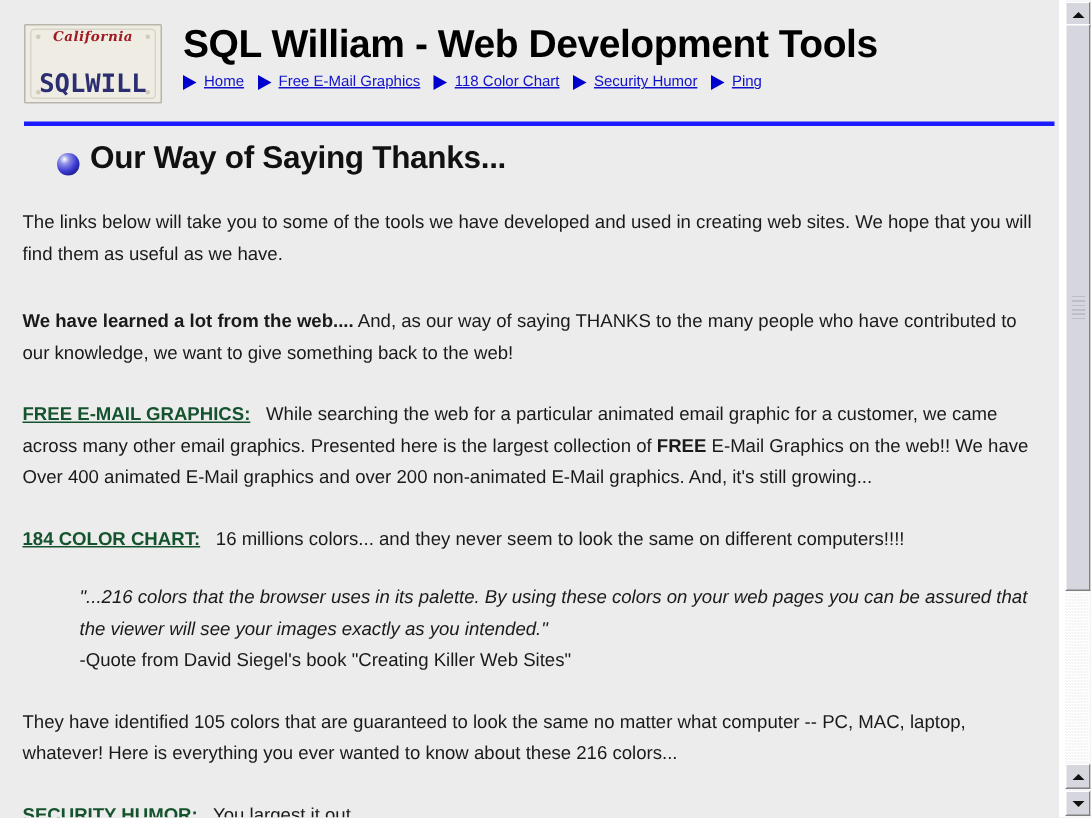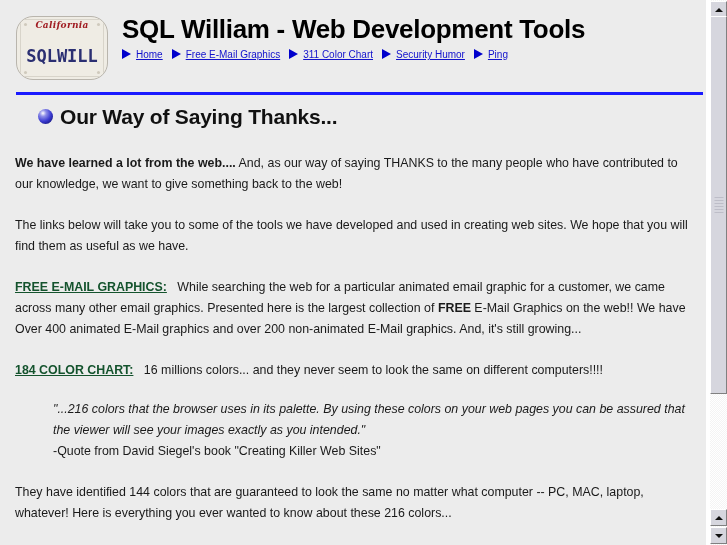--- a/index.html
+++ b/index.html
@@ -39,24 +39,24 @@
   }
   .header-row {
     display: flex;
     align-items: flex-start;
     padding: 12px 0 0 16px;
   }
 
   
   .plate {
     width: 92px;
-    height: 64px;
+    height: 53px;
     flex: 0 0 auto;
     border: 1px solid #b9b5ad;
-    border-radius: 17px;
+    border-radius: 1px;
     background: #efece4;
     position: relative;
     box-sizing: border-box;
     overflow: hidden;
     margin-top: 4px;
   }
   .plate-inner {
     position: absolute;
     left: 3px; top: 2px; right: 3px; bottom: 2px;
     border: 1px solid #d8d4ca;
@@ -108,21 +108,21 @@
     line-height: 34px;
     color: #000000;
     letter-spacing: -0.3px;
     white-space: nowrap;
   }
 
   
   .nav {
     margin-top: 3px;
     display: flex;
-    align-items: flex-start;
+    align-items: center;
     flex-wrap: nowrap;
     font-size: 10px;
   }
   .nav-bullet {
     display: inline-block;
     width: 0; height: 0;
     border-top: 5px solid transparent;
     border-bottom: 5px solid transparent;
     border-left: 9px solid #0000cc;
     margin-right: 5px;
@@ -144,21 +144,21 @@
   .blue-rule {
     margin: 12px 0 0 16px;
     width: 687px;
     height: 3px;
     background: #1a1aff;
   }
 
   
   .main-heading {
     display: flex;
-    align-items: center;
+    align-items: flex-end;
     margin: 10px 0 0 38px;
   }
   .sphere {
     width: 15px;
     height: 15px;
     border-radius: 50%;
     flex: 0 0 auto;
     background:
       radial-gradient(circle at 33% 28%, #ffffff 0%, #8f8fe8 22%, #3a3ad1 55%, #1c1c8c 80%, #0d0d55 100%);
     margin-right: 7px;
@@ -309,50 +309,50 @@
 
         <div class="header-text">
           <div class="site-title">SQL William - Web Development Tools</div>
 
           <div class="nav">
             <span class="nav-bullet"></span>
             <a class="nav-link">Home</a>
             <span class="nav-bullet"></span>
             <a class="nav-link">Free E-Mail Graphics</a>
             <span class="nav-bullet"></span>
-            <a class="nav-link">311 Color Chart</a>
+            <a class="nav-link">118 Color Chart</a>
             <span class="nav-bullet"></span>
             <a class="nav-link">Security Humor</a>
             <span class="nav-bullet"></span>
             <a class="nav-link">Ping</a>
           </div>
         </div>
       </div>
 
       <div class="blue-rule"></div>
     </div>
 
     <div class="main-heading">
       <span class="sphere"></span>
       <span class="heading-text">Our Way of Saying Thanks...</span>
     </div>
 
     <div class="content">
 
+      <p class="para">The links below will take you to some of the tools we have developed and used in creating web sites. We hope that you will find them as useful as we have.</p>
+
       <p class="para first"><span class="b">We have learned a lot from the web....</span><span> And, as our way of saying THANKS to the many people who have contributed to our knowledge, we want to give something back to the web!</span></p>
 
-      <p class="para">The links below will take you to some of the tools we have developed and used in creating web sites. We hope that you will find them as useful as we have.</p>
-
       <p class="para"><a class="seclink">FREE E-MAIL GRAPHICS:</a><span class="gap"></span><span> While searching the web for a particular animated email graphic for a customer, we came across many other email graphics. Presented here is the largest collection of </span><span class="b">FREE</span><span> E-Mail Graphics on the web!!  We have Over 400 animated E-Mail graphics and over 200 non-animated E-Mail graphics.  And, it's still growing...</span></p>
 
       <p class="para"><a class="seclink">184 COLOR CHART:</a><span class="gap"></span><span> 16 millions colors... and they never seem to look the same on different computers!!!!</span></p>
 
       <blockquote class="quote"><span>"...216 colors that the browser uses in its palette. By using these colors on your web pages you can be assured that the viewer will see your images exactly as you intended."</span><span class="quote-attr">-Quote from David Siegel's book "Creating Killer Web Sites"</span></blockquote>
 
-      <p class="para">They have identified 144 colors that are guaranteed to look the same no matter what computer -- PC, MAC, laptop, whatever! Here is everything you ever wanted to know about these 216 colors...</p>
+      <p class="para">They have identified 105 colors that are guaranteed to look the same no matter what computer -- PC, MAC, laptop, whatever! Here is everything you ever wanted to know about these 216 colors...</p>
 
       <p class="para"><a class="seclink">SECURITY HUMOR:</a><span class="gap"></span><span> You largest it out...</span></p>
 
     </div>
   </div>
 
   <div id="scrollbar">
     <div class="sb-track"></div>
 
     <div class="sb-btn top-up">

